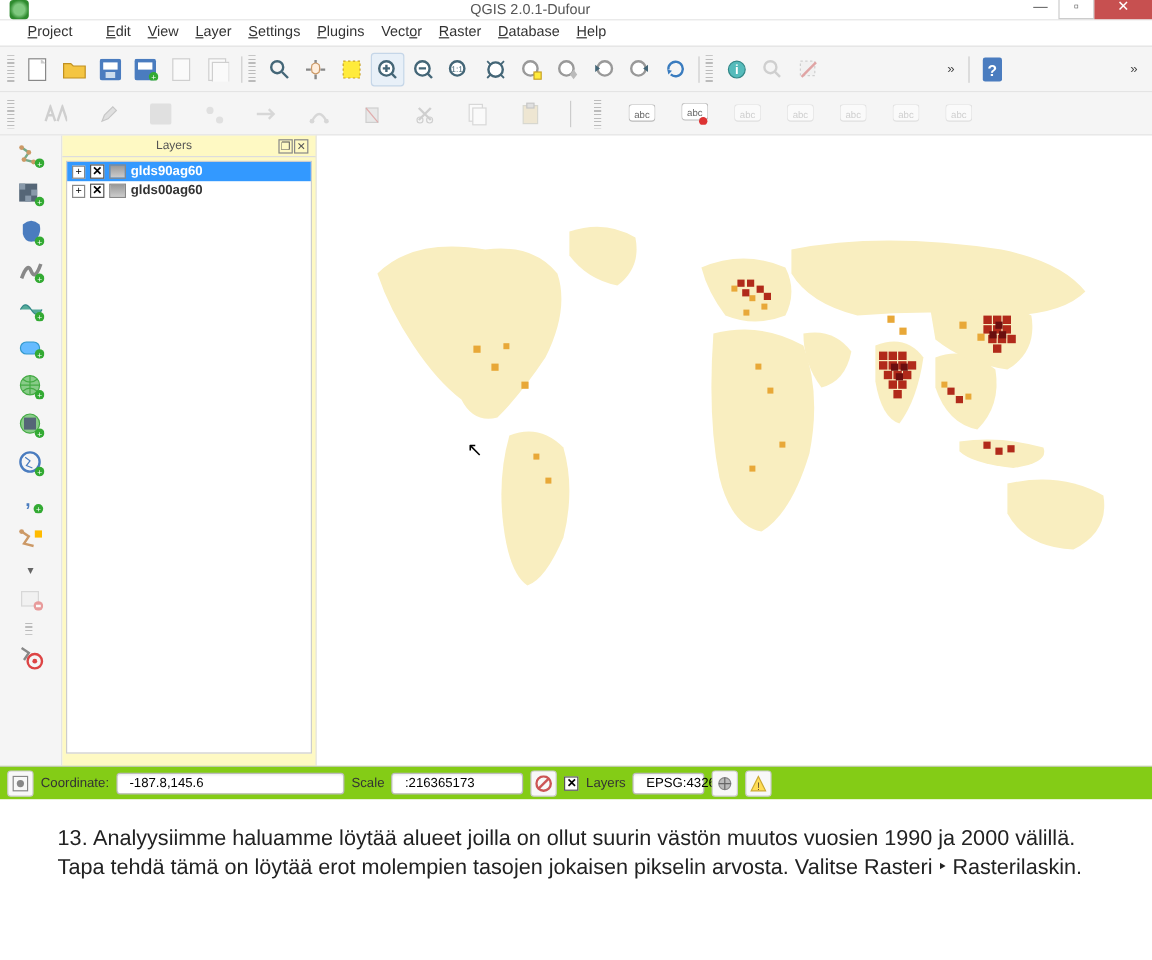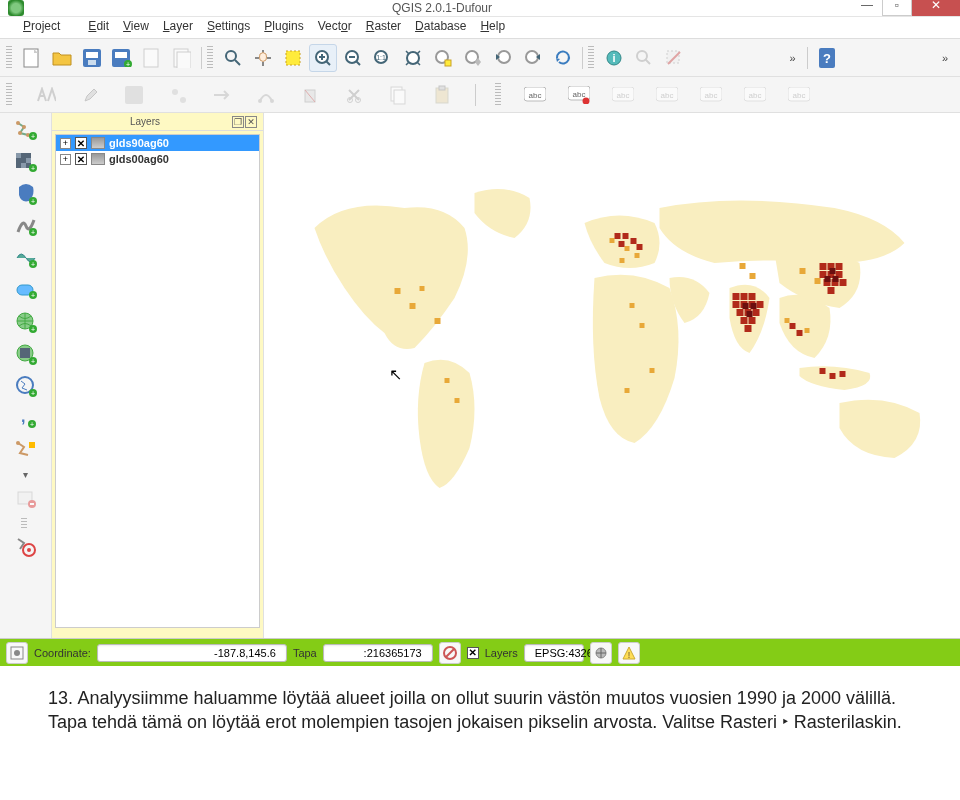--- a/index.html
+++ b/index.html
@@ -46,21 +46,21 @@
   .layer-swatch { width:14px; height:12px; background:linear-gradient(#999,#ccc); border:1px solid #888;}
 
   .map-canvas { flex:1; background:#fff; position:relative; overflow:hidden;}
   .world-map { position:absolute; left:10px; top:55px; right:5px; height:330px; }
 
   
   .cursor-arrow { position:absolute; left:125px; top:252px; font-size:16px; color:#000; pointer-events:none; }
 
   
   .statusbar { height:28px; background:#84cc16; border-top:1px solid #ccc; display:flex; align-items:center; padding:0 6px; font-size:11px; gap:6px;}
-  .statusbar .field { background:#fff; border:1px solid #bbb; border-radius:3px; padding:2px 10px; text-align:right; box-shadow: inset 0 1px 2px rgba(0,0,0,0.08);}
+  .statusbar .field { background:#fff; border:1px solid #bbb; border-radius:3px; padding:2px 10px; text-align:left; box-shadow: inset 0 1px 2px rgba(0,0,0,0.08);}
   .statusbar .lbl { color:#333; }
   .statusbar .icon { width:22px; height:22px; border:1px solid #ccc; border-radius:3px; display:flex; align-items:center; justify-content:center; background:#f8f8f8;}
 
   
   .body-text { padding: 20px 30px 10px 48px; font-size:18px; line-height:1.35; font-family: Georgia, 'Times New Roman', serif; color:#222; }
   .body-text .num { margin-right:0; }
 
   
   svg { display:block; }
 </style>
@@ -584,21 +584,21 @@
 
 <div class="statusbar">
   <div class="icon">
       <svg width="14" height="14">
         <rect x="1" y="1" width="12" height="12" fill="none" stroke="#888"></rect>
         <circle cx="7" cy="7" r="3" fill="#888"></circle>
       </svg>
     </div>
   <span class="lbl">Coordinate:</span>
   <div class="field" style="width:190px;">-187.8,145.6</div>
-  <span class="lbl">Tapa</span>
+  <span class="lbl">Scale</span>
   <div class="field" style="width:110px;">:216365173</div>
   <div class="icon">
       <svg width="14" height="14">
         <circle cx="7" cy="7" r="6" fill="none" stroke="#c55" stroke-width="2"></circle>
         <line x1="3" y1="11" x2="11" y2="3" stroke="#c55" stroke-width="2"></line>
       </svg>
     </div>
   <div class="chk">✕</div>
   <span class="lbl">Layers</span>
   <div class="field" style="width:60px;">EPSG:4326</div>

